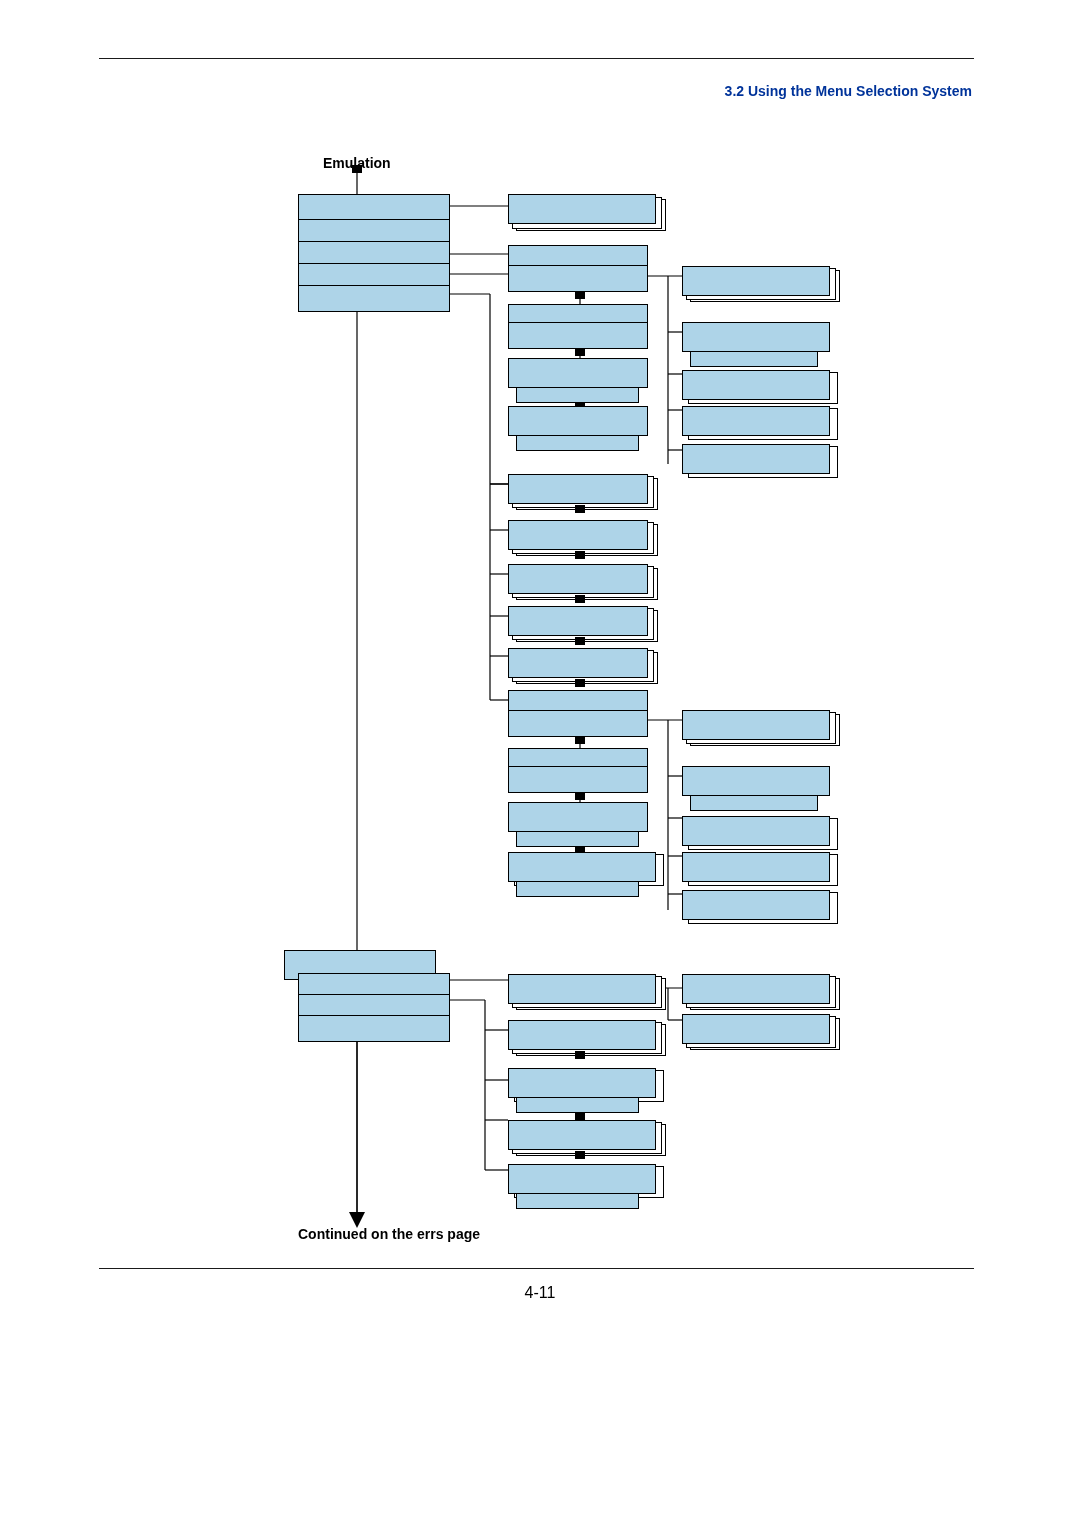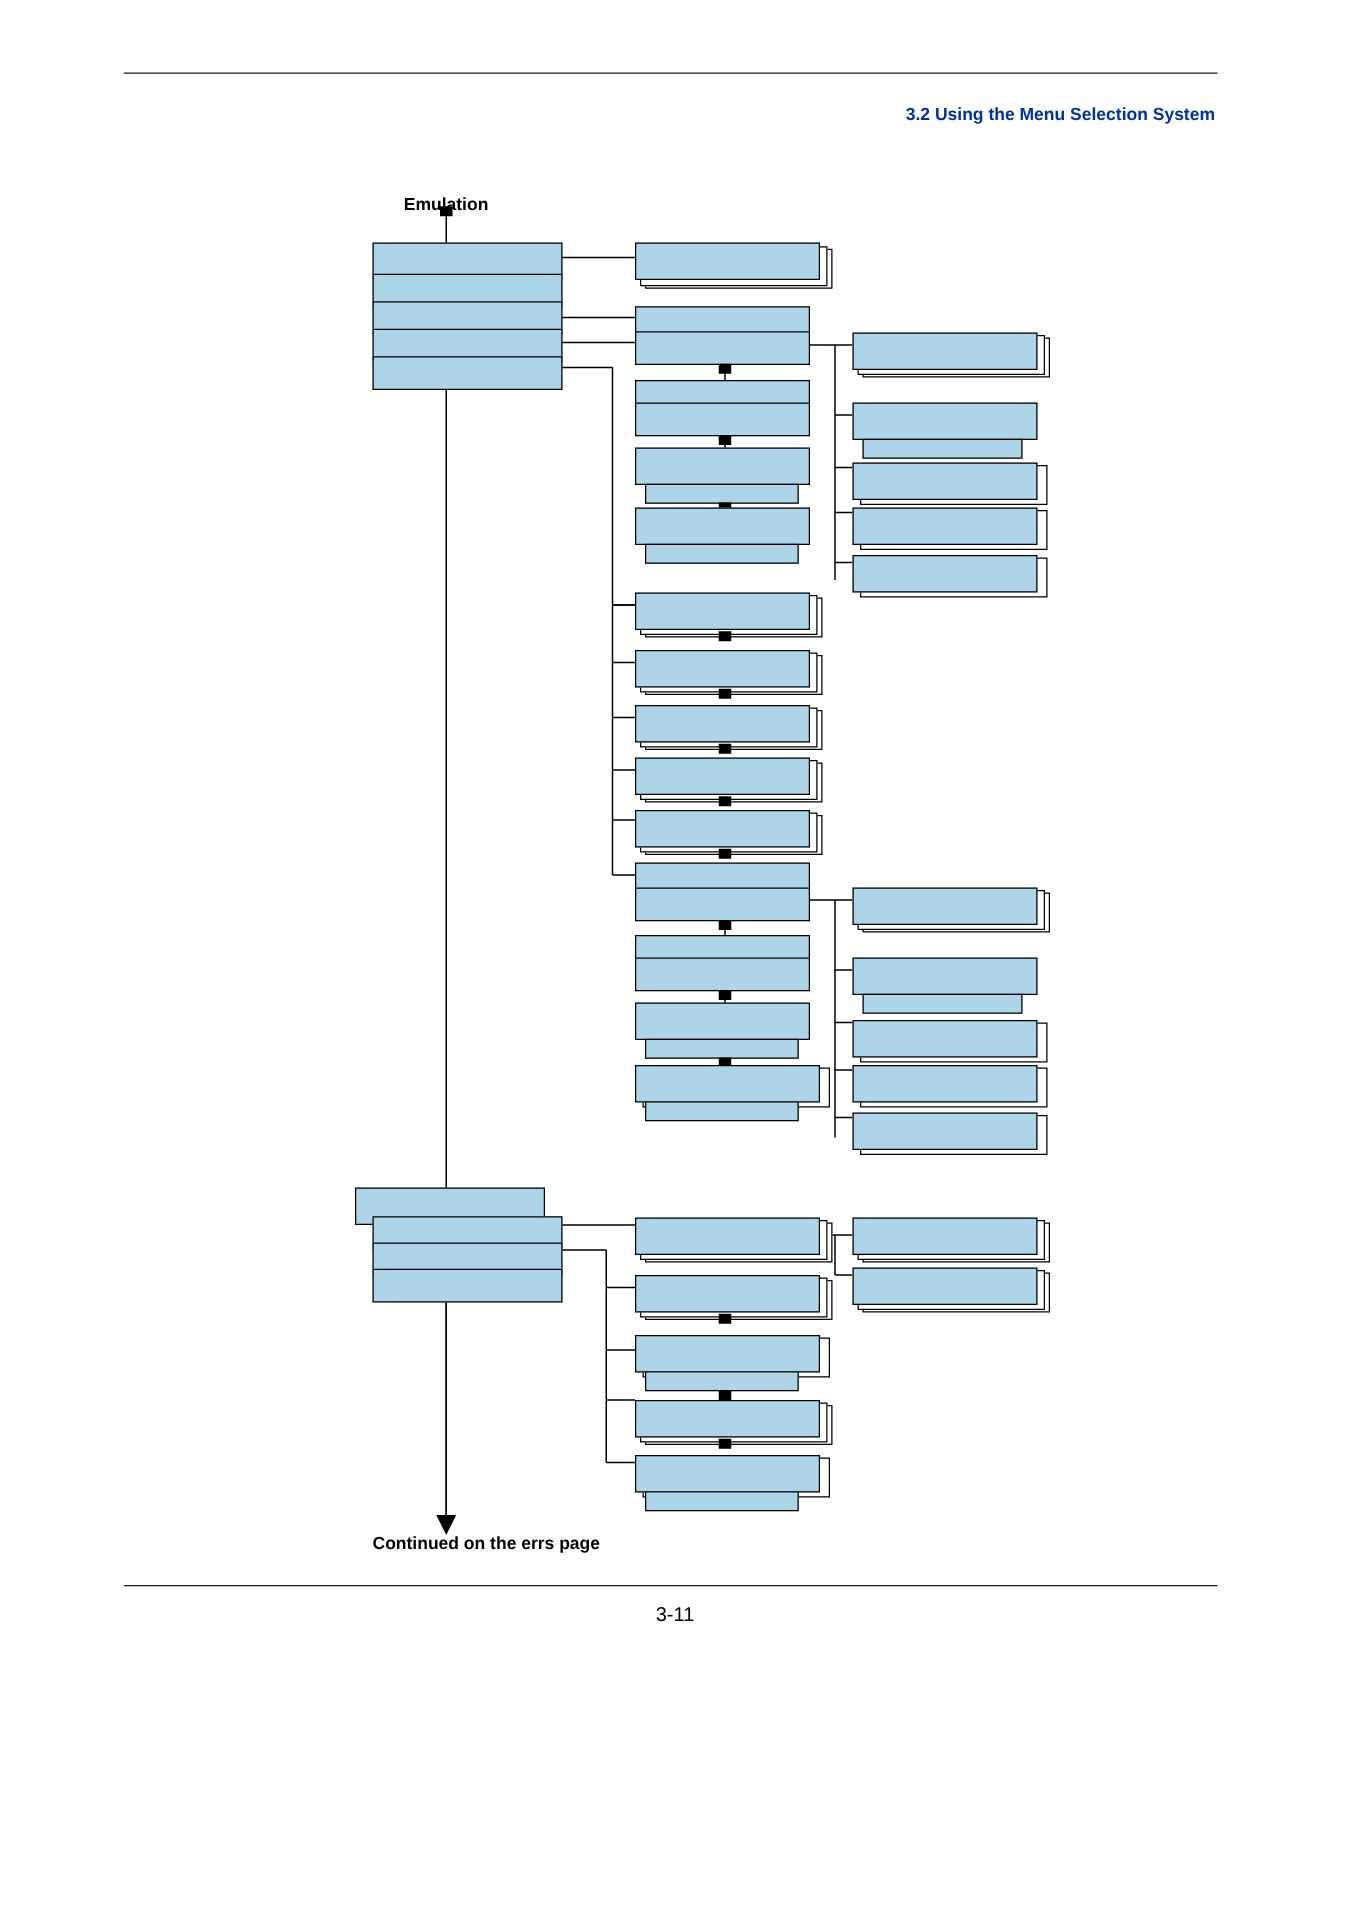--- a/index.html
+++ b/index.html
@@ -357,15 +357,15 @@
   <div class="shadow" style="left:690px; top:1018px; width:148px; height:30px"></div>
   <div class="shadow" style="left:686px; top:1016px; width:148px; height:30px"></div>
   <div class="card" style="left:682px; top:1014px; width:148px; height:30px">
     <span class="ln">&gt;&gt;Pen(1) Color</span></div>
 
   <div class="arrow" style="left:349px; top:1212px"></div>
 
   <div class="label-bold" style="left:298px; top:1226px">Continued on the errs page</div>
 
   <div class="hr" style="top:1268px"></div>
-  <div class="footer-text" style="top:1284px">3-11</div>
+  <div class="footer-text" style="top:1284px">4-11</div>
 
 </div>
 
 </body></html>

